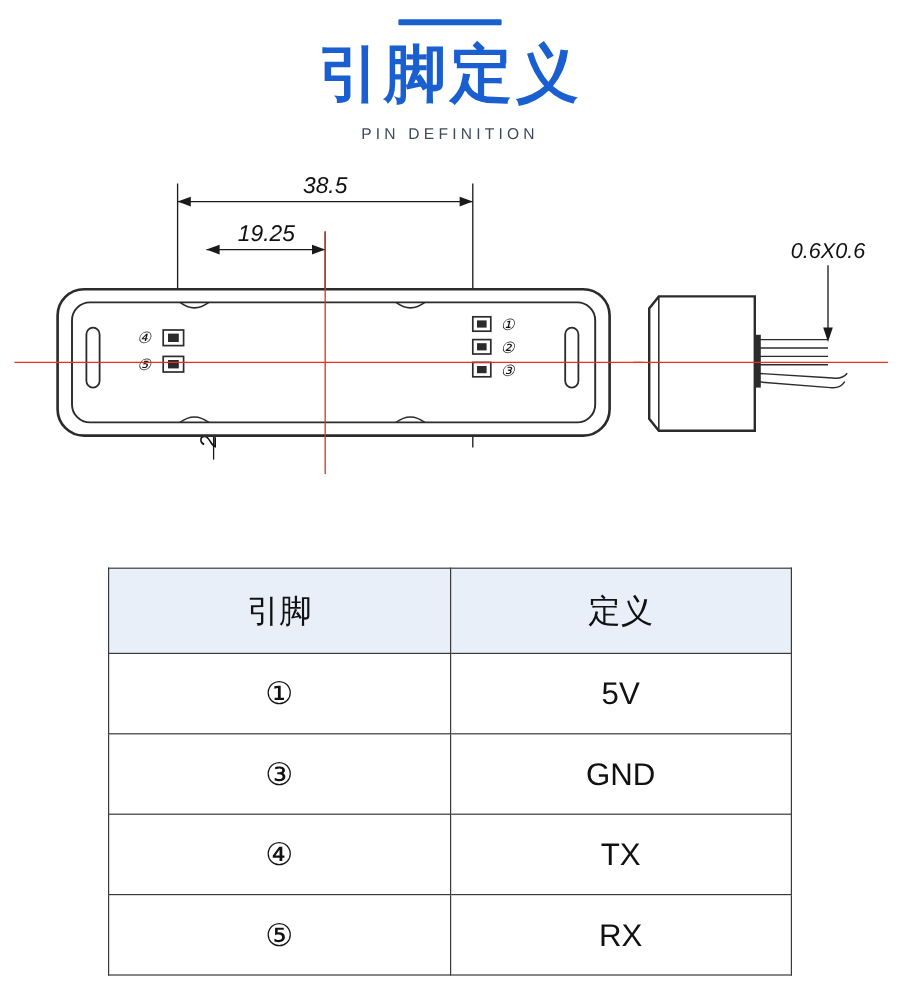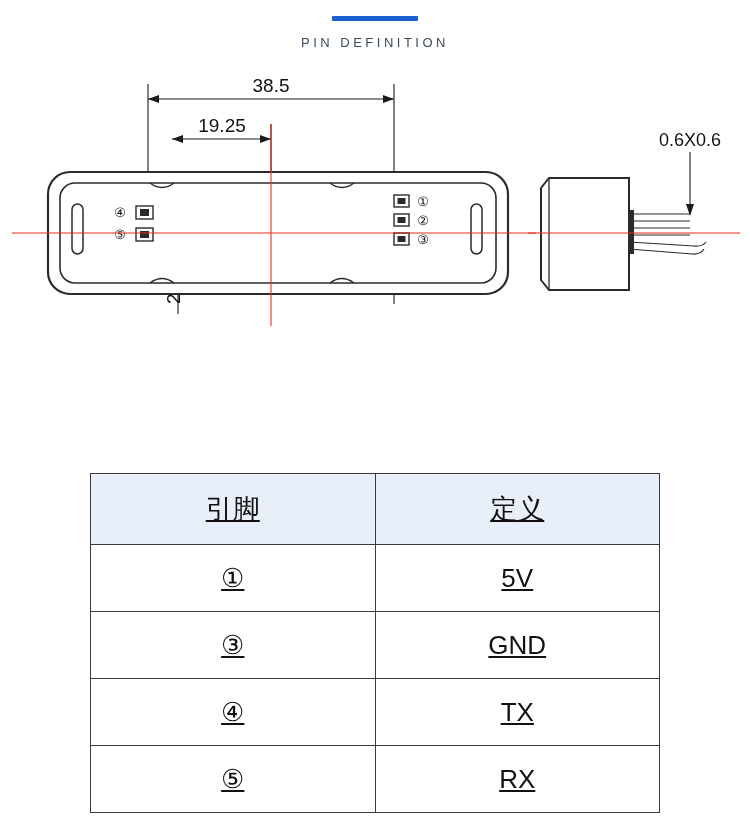--- a/index.html
+++ b/index.html
@@ -42,20 +42,21 @@
     margin-top: 14px;
     font-weight: normal;
   }
 
   
   .drawing-wrap {
     position: relative;
     width: 750px;
     height: 300px;
     margin-top: 14px;
+    font-style: italic;
   }
   .drawing-wrap svg {
     display: block;
   }
 
   
   .pin-table {
     position: absolute;
     left: 90px;
     top: 473px;
@@ -63,36 +64,36 @@
     border-collapse: collapse;
     table-layout: fixed;
   }
   .pin-table th, .pin-table td {
     border: 1px solid #3a3a3a;
     text-align: center;
     font-size: 26px;
     height: 64px;
     font-weight: normal;
     color: #111;
-    text-decoration: underline;
   }
   .pin-table thead th {
     background: #e9eff8;
     font-size: 27px;
     height: 68px;
   }
   .pin-table td {
     background: #ffffff;
   }
 </style>
 </head>
 <body>
 
 <div class="header">
   <div class="header-rule"></div>
+  <div class="header-title">引脚定义</div>
   <div class="header-sub">PIN DEFINITION</div>
 </div>
 
 <div class="drawing-wrap">
   <svg width="750" height="300" viewBox="0 0 750 300">
 
     <g stroke="#1a1a1a" stroke-width="1.1" fill="none">
       <line x1="148" y1="20" x2="148" y2="160"></line>
       <line x1="394" y1="20" x2="394" y2="240"></line>
       <line x1="148" y1="35" x2="394" y2="35"></line>

